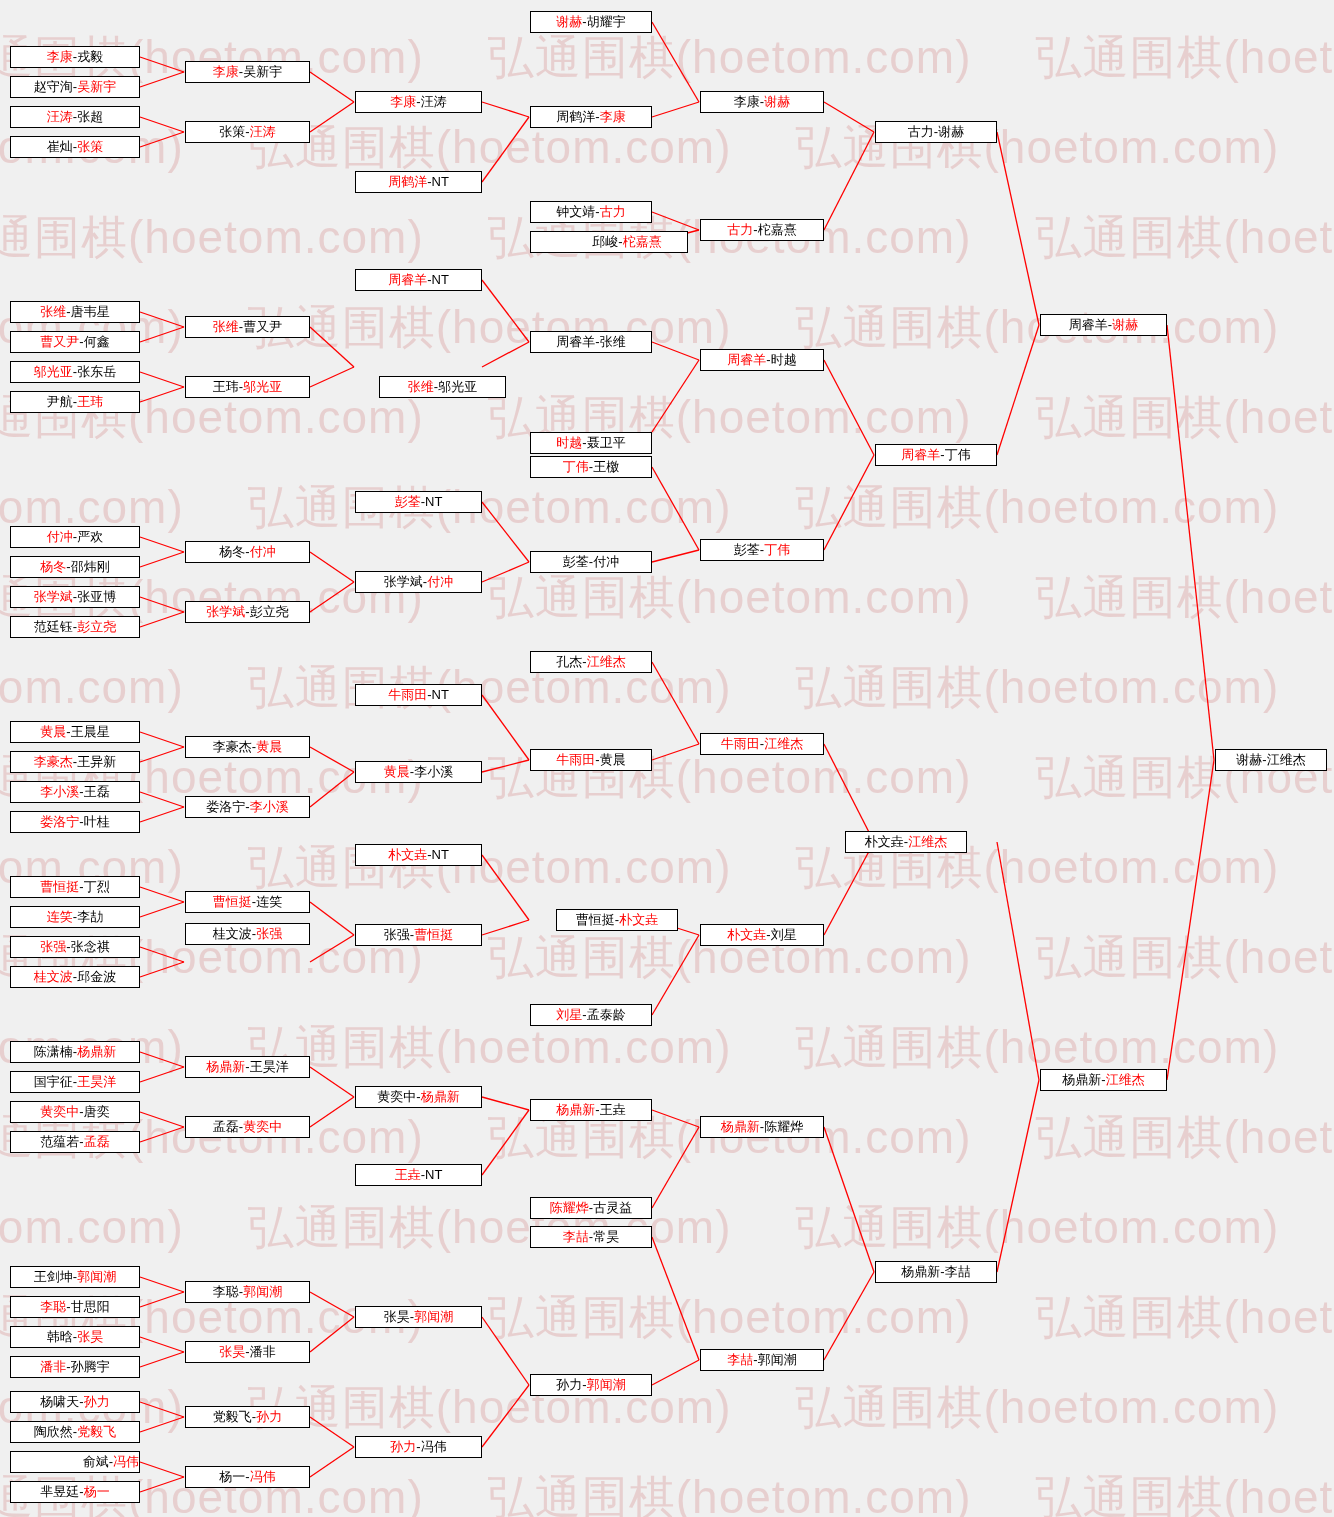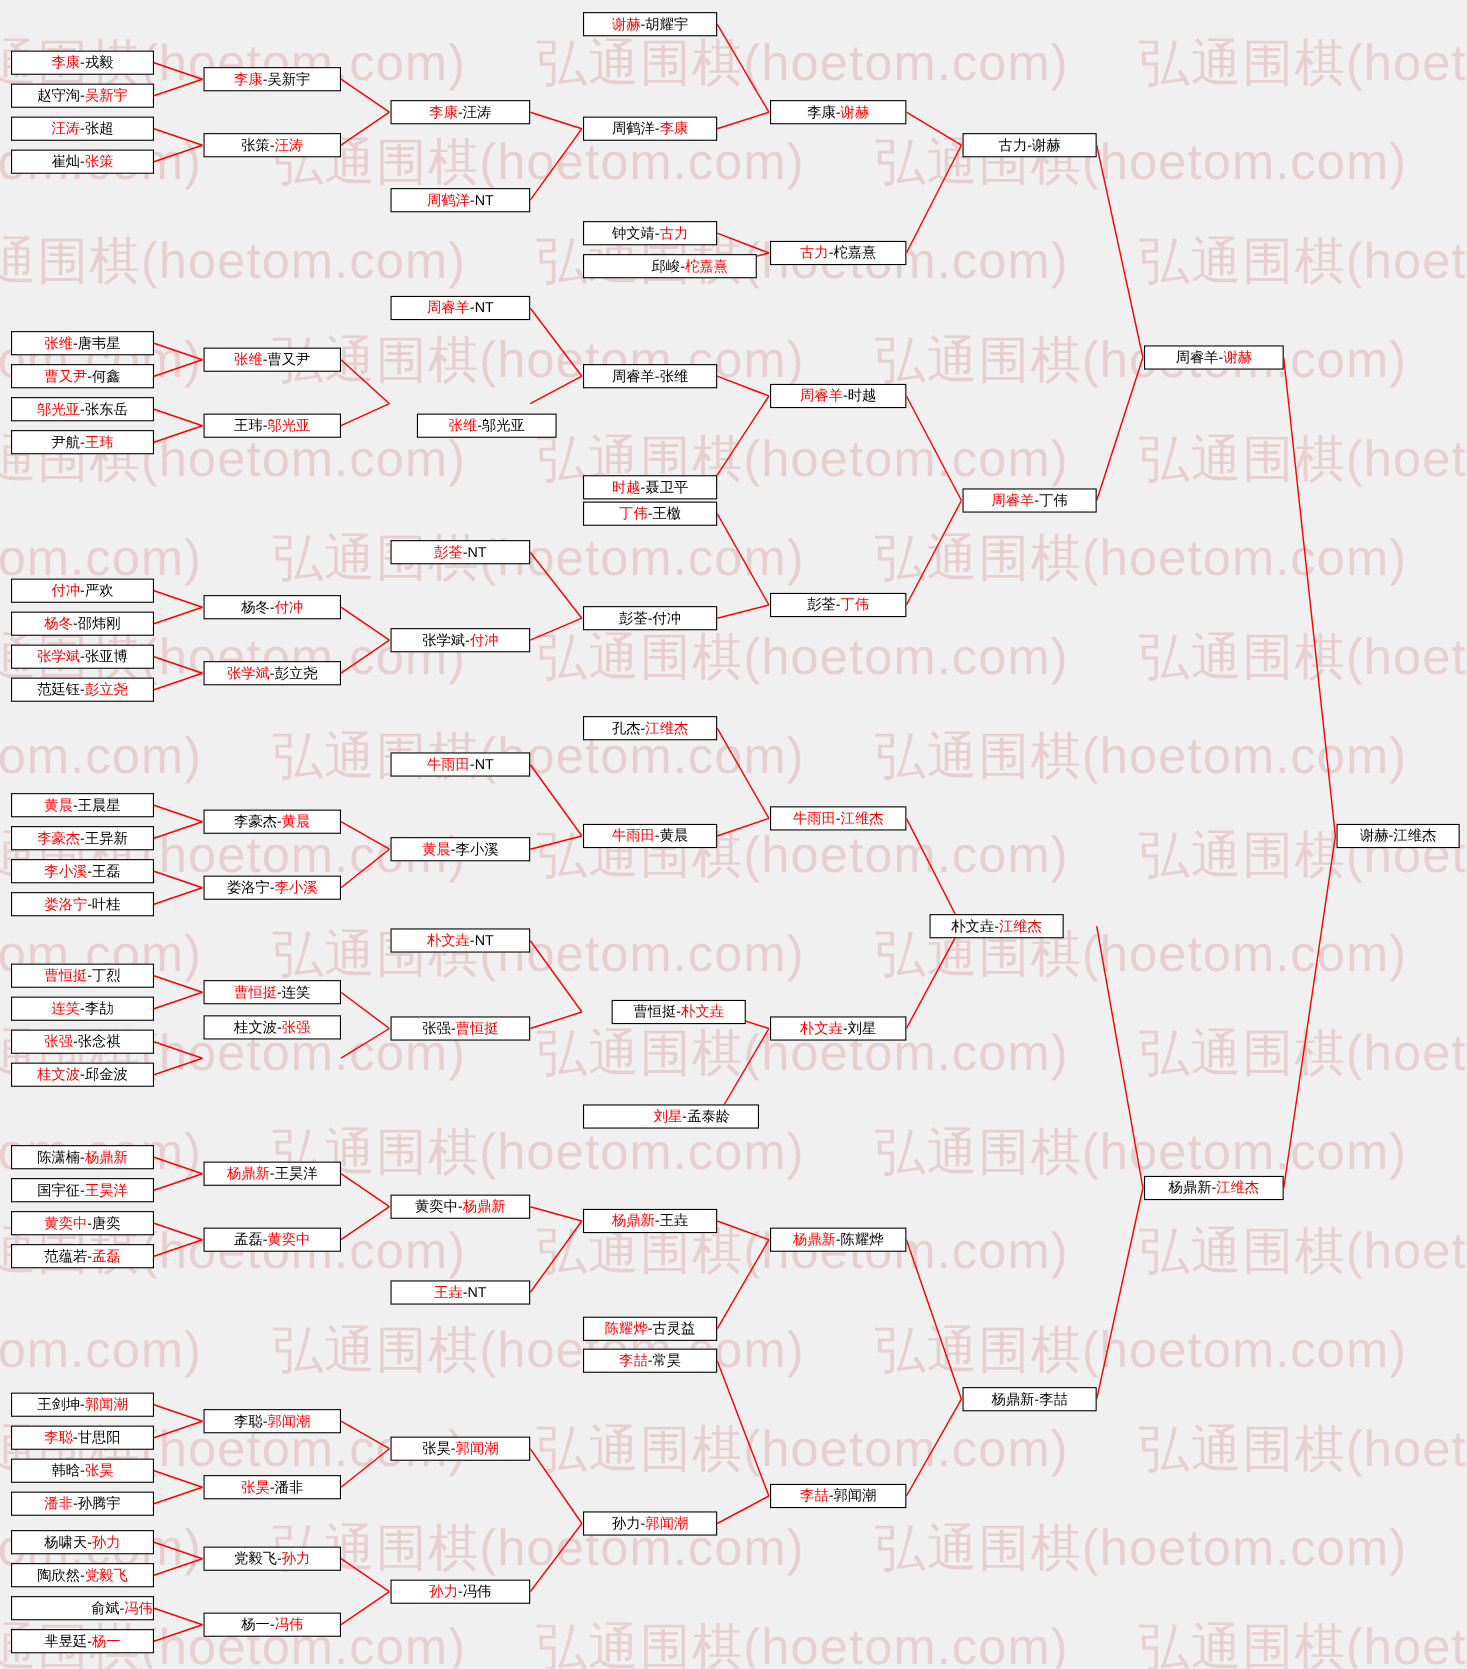--- a/index.html
+++ b/index.html
@@ -223,21 +223,21 @@
       <div class="match-box" style="left: 530px; top: 106px; width: 120px;"><span>周鹤洋</span>-<span class="win">李康</span></div>
       <div class="match-box" style="left: 530px; top: 201px; width: 120px;"><span>钟文靖</span>-<span class="win">古力</span></div>
       <div class="match-box" style="left: 530px; top: 231px; width: 120px; padding-left: 36px;"><span>邱峻</span>-<span class="win">柁嘉熹</span></div>
       <div class="match-box" style="left: 530px; top: 331px; width: 120px;"><span>周睿羊</span>-<span>张维</span></div>
       <div class="match-box" style="left: 530px; top: 409px; width: 120px; margin-top: 23px;"><span class="win">时越</span>-<span>聂卫平</span></div>
       <div class="match-box" style="left: 530px; top: 456px; width: 120px;"><span class="win">丁伟</span>-<span>王檄</span></div>
       <div class="match-box" style="left: 530px; top: 551px; width: 120px;"><span>彭荃</span>-<span>付冲</span></div>
       <div class="match-box" style="left: 530px; top: 651px; width: 120px;"><span>孔杰</span>-<span class="win">江维杰</span></div>
       <div class="match-box" style="left: 530px; top: 749px; width: 120px;"><span class="win">牛雨田</span>-<span>黄晨</span></div>
       <div class="match-box" style="left: 530px; top: 909px; width: 120px; margin-left: 26px;"><span>曹恒挺</span>-<span class="win">朴文垚</span></div>
-      <div class="match-box" style="left: 530px; top: 1004px; width: 120px; padding-left: 38px;"><span class="win">刘星</span>-<span>孟泰龄</span></div>
+      <div class="match-box" style="left: 530px; top: 1004px; width: 120px;"><span class="win">刘星</span>-<span>孟泰龄</span></div>
       <div class="match-box" style="left: 530px; top: 1099px; width: 120px;"><span class="win">杨鼎新</span>-<span>王垚</span></div>
       <div class="match-box" style="left: 530px; top: 1197px; width: 120px;"><span class="win">陈耀烨</span>-<span>古灵益</span></div>
       <div class="match-box" style="left: 530px; top: 1226px; width: 120px;"><span class="win">李喆</span>-<span>常昊</span></div>
       <div class="match-box" style="left: 530px; top: 1374px; width: 120px;"><span>孙力</span>-<span class="win">郭闻潮</span></div>
       <div class="match-box" style="left: 700px; top: 91px; width: 122px;"><span>李康</span>-<span class="win">谢赫</span></div>
       <div class="match-box" style="left: 700px; top: 219px; width: 122px; text-align: center;"><span class="win">古力</span>-<span>柁嘉熹</span></div>
       <div class="match-box" style="left: 700px; top: 349px; width: 122px;"><span class="win">周睿羊</span>-<span>时越</span></div>
       <div class="match-box" style="left: 700px; top: 539px; width: 122px;"><span>彭荃</span>-<span class="win">丁伟</span></div>
       <div class="match-box" style="left: 700px; top: 733px; width: 122px;"><span class="win">牛雨田</span>-<span class="win">江维杰</span></div>
       <div class="match-box" style="left: 700px; top: 924px; width: 122px;"><span class="win">朴文垚</span>-<span>刘星</span></div>

